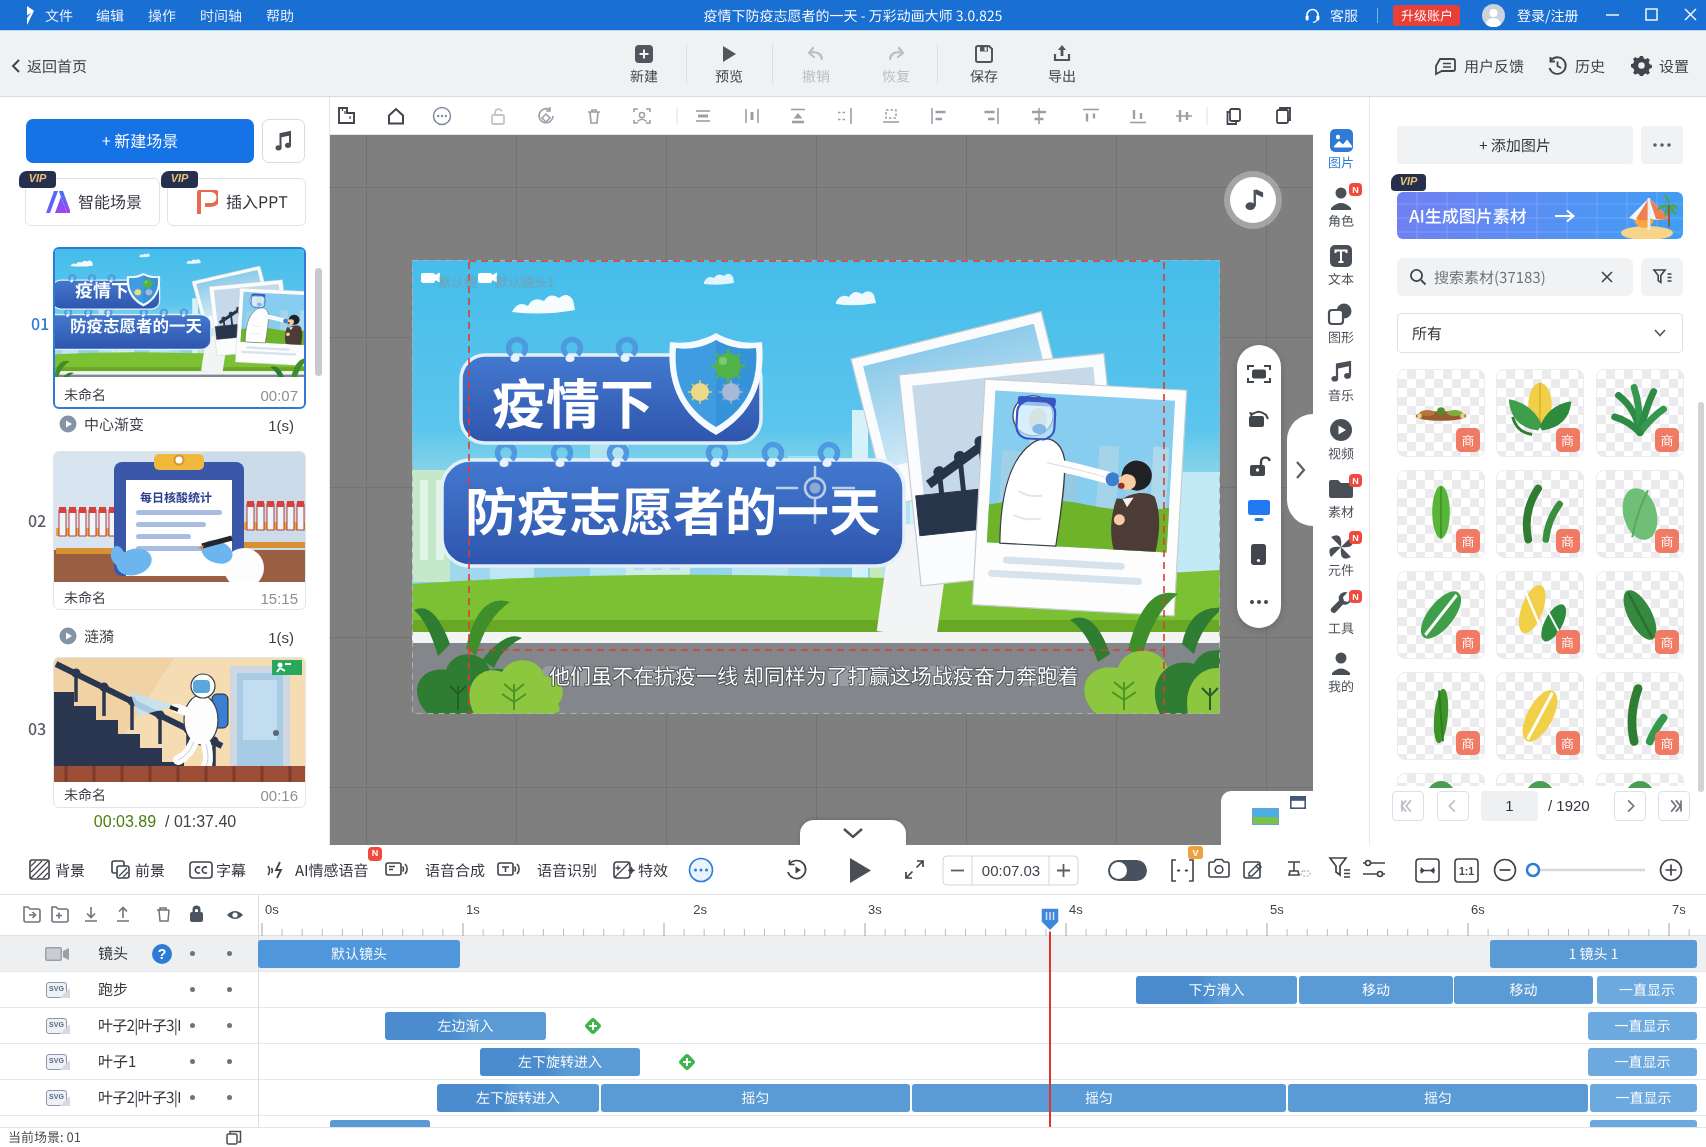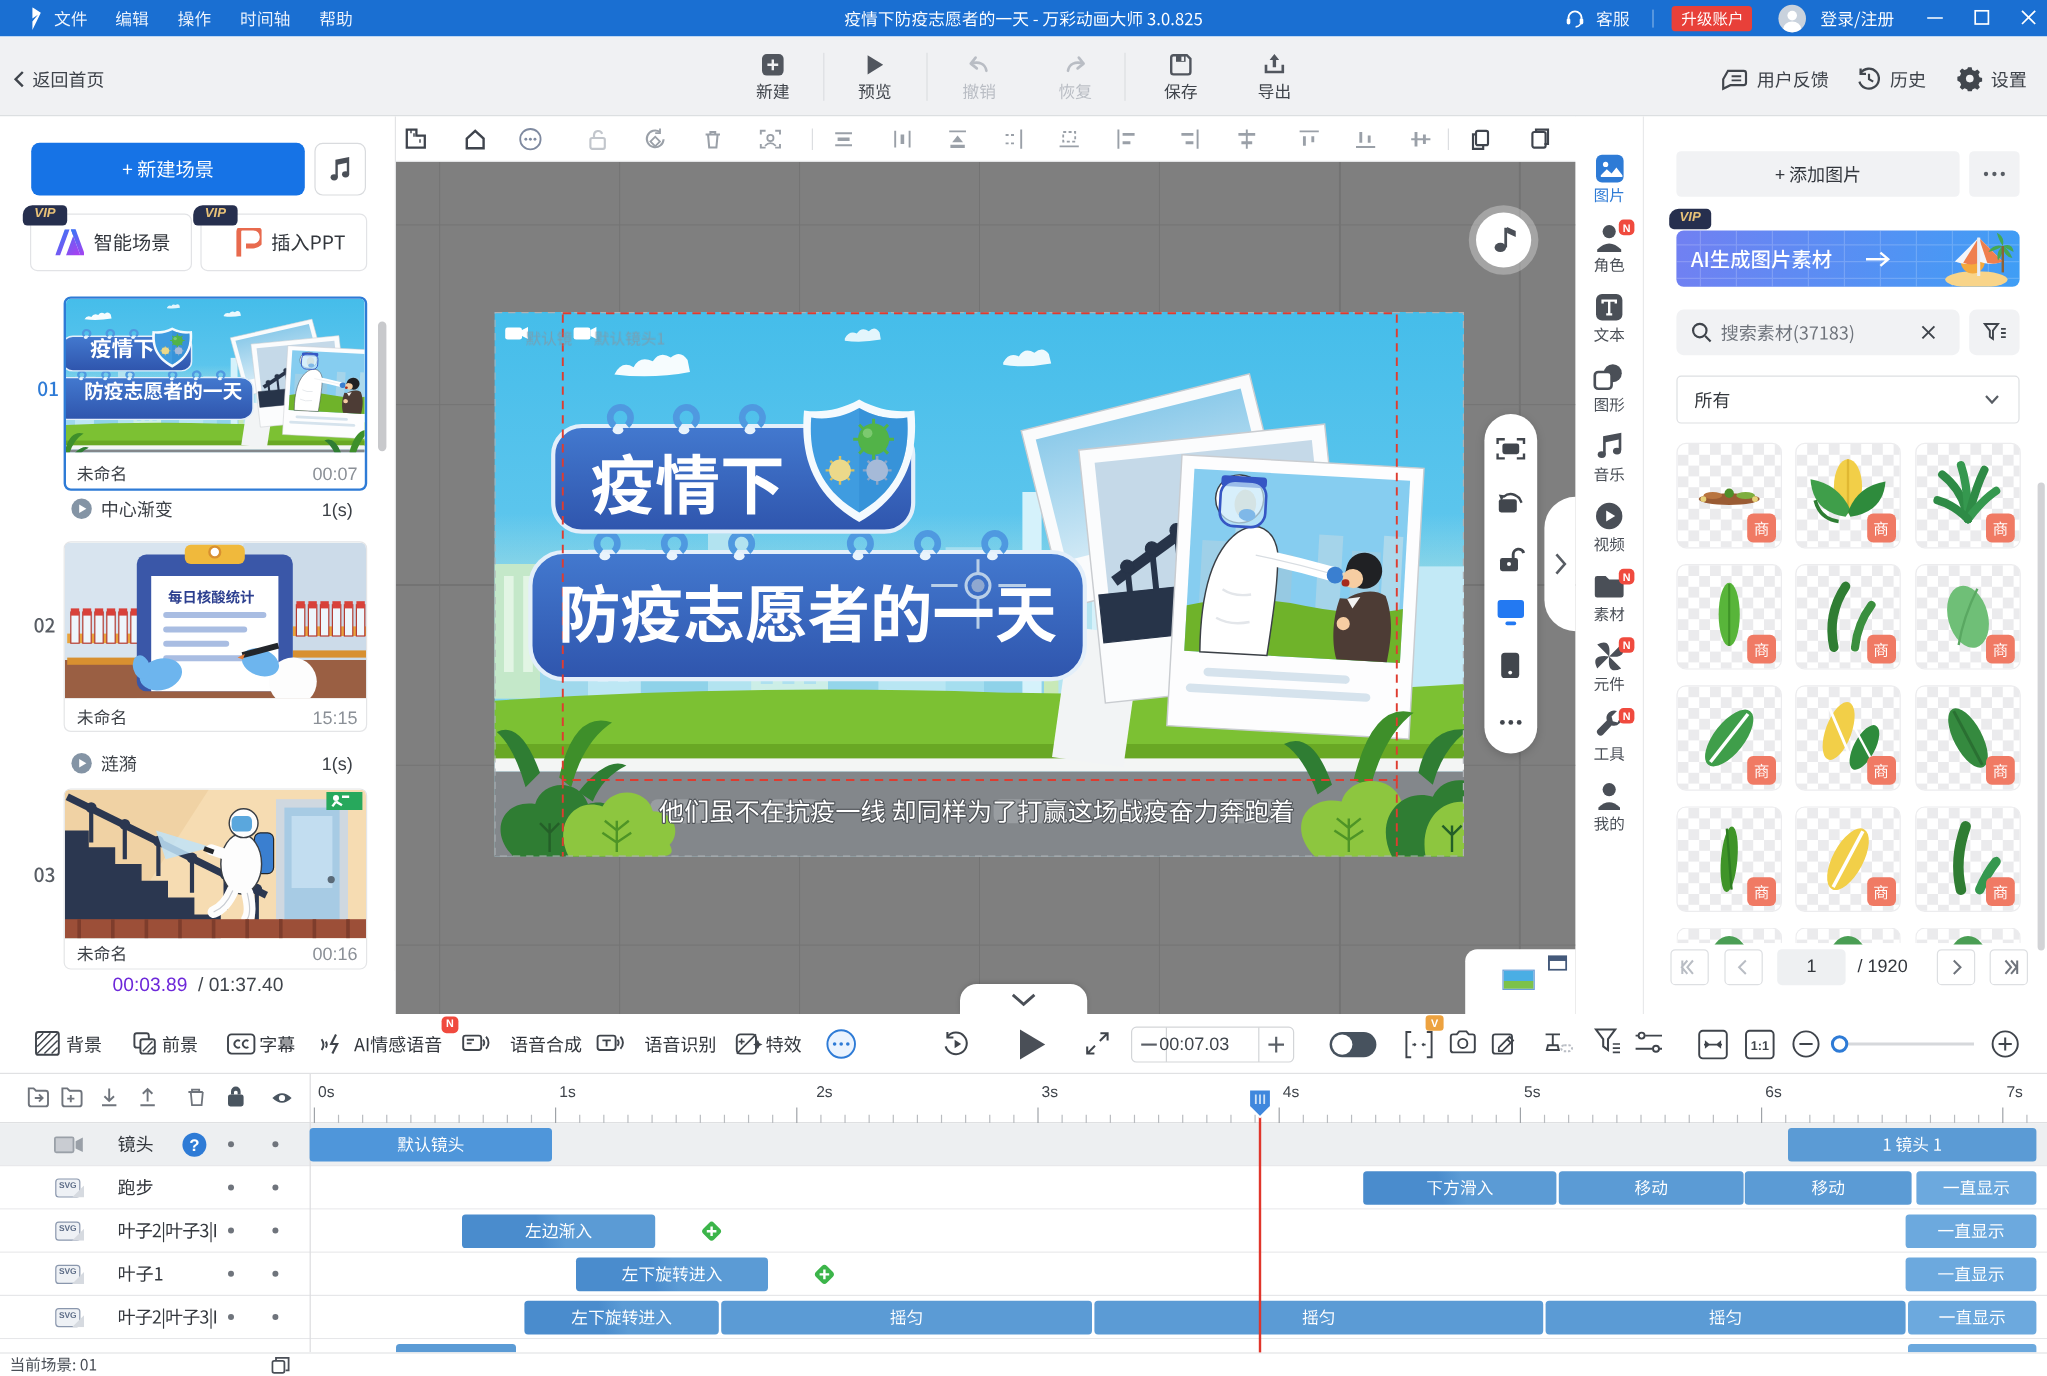--- a/index.html
+++ b/index.html
@@ -218,21 +218,21 @@
 </g>
 <rect x="0" y="108" width="251" height="16" fill="#9c4f38"></rect>
 <g stroke="#7e3d2c" stroke-width="3">
             <path d="M12 108 V124 M40 108 V124 M68 108 V124 M96 108 V124 M124 108 V124 M152 108 V124 M180 108 V124 M208 108 V124 M236 108 V124"></path>
           </g>
 </svg>
 </div>
     </div>
 <div style="position:absolute;left:240px;top:787px;width:58px;text-align:right;font:15px 'Liberation Sans',sans-serif;color:#8b9097;white-space:nowrap">00:16</div>
 <div style="position:absolute;left:0;top:809px;width:329px;height:36px;background:#fff;"></div>
-<div style="position:absolute;left:0px;top:813px;width:330px;text-align:center;font:16px 'Liberation Sans',sans-serif;color:#3f444b;white-space:nowrap"><span style="color:#6d28d9">00:03.89</span>&nbsp;&nbsp;/ 01:37.40</div>
+<div style="position:absolute;left:0px;top:813px;width:330px;text-align:center;font:16px 'Liberation Sans',sans-serif;color:#3f444b;white-space:nowrap"><span style="color:#4d7c0f">00:03.89</span>&nbsp;&nbsp;/ 01:37.40</div>
 <div style="position:absolute;left:315px;top:268px;width:7px;height:108px;background:#c8c9cc;border-radius:4px;"></div>
 <div style="position:absolute;left:330px;top:97px;width:983px;height:38px;background:#fff;border-bottom:1px solid #e2e3e5;box-sizing:border-box;"></div>
 <svg style="position:absolute;left:330px;top:98px" width="983" height="37" viewBox="0 0 983 37">
 <g transform="translate(7,8)">
 <g transform="translate(0,0)">
           <path d="M2 2 h8 v5 h7 v10 H2 Z" fill="none" stroke="#3f444d" stroke-width="1.9"></path>
           <path d="M5.5 2 v3 M8 5 v3 M10.5 7 h3 M13 10 v3" stroke="#3f444d" stroke-width="1.2"></path>
         </g>
 <g transform="translate(49,0)">
           <path d="M3 9.5 L10 3 L17 9.5 V17.5 H3 Z" fill="none" stroke="#3f444d" stroke-width="2"></path>
@@ -912,21 +912,21 @@
 <circle cx="1505" cy="870" r="10.5" fill="none" stroke="#3f444b" stroke-width="1.6"></circle>
 <path d="M1499.5 870 h11" stroke="#3f444b" stroke-width="1.7"></path>
 <path d="M1531 870 H1645" stroke="#d6d8db" stroke-width="2.5"></path>
 <circle cx="1533" cy="870" r="6" fill="#fff" stroke="#2e7bd6" stroke-width="2.5"></circle>
 <circle cx="1671" cy="870" r="10.5" fill="none" stroke="#3f444b" stroke-width="1.6"></circle>
 <path d="M1665.5 870 h11 M1671 864.5 v11" stroke="#3f444b" stroke-width="1.7"></path>
 </svg>
 
 <div style="position:absolute;left:368px;top:847px;width:14px;height:14px;background:#f04a3e;border-radius:4px;"></div>
 <div style="position:absolute;left:368px;top:848px;width:14px;text-align:center;font:bold 9px 'Liberation Sans',sans-serif;color:#fff;white-space:nowrap">N</div>
-<div style="position:absolute;left:966px;top:862px;width:90px;font:15px 'Liberation Sans',sans-serif;color:#3f444b;white-space:nowrap">00:07.03</div>
+<div style="position:absolute;left:966px;top:862px;width:90px;text-align:center;font:15px 'Liberation Sans',sans-serif;color:#3f444b;white-space:nowrap">00:07.03</div>
 <div style="position:absolute;left:0;top:895px;width:1706px;height:41px;background:#fff;border-bottom:1px solid #dfe0e2;box-sizing:border-box;"></div>
 <svg style="position:absolute;left:0;top:895px" width="258" height="40" viewBox="0 0 258 40">
 <g fill="none" stroke="#6f747c" stroke-width="1.6">
 <path d="M24 12 h4 l2 2 h8 a2 2 0 0 1 2 2 v9 a2 2 0 0 1 -2 2 h-12 a2 2 0 0 1 -2 -2 Z"></path>
         <path d="M29 20 h6 M32.5 17 l3 3 -3 3"></path>
 <path d="M52 12 h4 l2 2 h8 a2 2 0 0 1 2 2 v9 a2 2 0 0 1 -2 2 h-12 a2 2 0 0 1 -2 -2 Z"></path>
         <path d="M56 20.5 h6 M59 17.5 v6"></path>
 <path d="M91 12 v10 M87 18.5 l4 4 4 -4 M85 26 h12"></path>
 <path d="M123 23 v-10 M119 16.5 l4 -4 4 4 M117 26 h12"></path>
 <path d="M157 15 h12 M160 15 v-2 h6 v2 M159 15 l1 11 h8 l1 -11" stroke-width="1.5"></path>
@@ -939,21 +939,21 @@
         <path d="M227 20 q8 -8 16 0 q-8 8 -16 0 Z"></path>
         <circle cx="235" cy="20" r="2.6" fill="#fff"></circle>
       </g>
 </svg>
 <svg style="position:absolute;left:258px;top:895px" width="1448" height="41" viewBox="0 0 1448 41">
       <path d="M24.1 34 v7 M44.2 34 v7 M64.3 34 v7 M84.4 34 v7 M104.5 34 v7 M124.6 34 v7 M144.7 34 v7 M164.8 34 v7 M184.9 34 v7 M225.1 34 v7 M245.2 34 v7 M265.3 34 v7 M285.4 34 v7 M305.5 34 v7 M325.6 34 v7 M345.7 34 v7 M365.8 34 v7 M385.9 34 v7 M426.1 34 v7 M446.2 34 v7 M466.3 34 v7 M486.4 34 v7 M506.5 34 v7 M526.6 34 v7 M546.7 34 v7 M566.8 34 v7 M586.9 34 v7 M627.1 34 v7 M647.2 34 v7 M667.3 34 v7 M687.4 34 v7 M707.5 34 v7 M727.6 34 v7 M747.7 34 v7 M767.8 34 v7 M787.9 34 v7 M828.1 34 v7 M848.2 34 v7 M868.3 34 v7 M888.4 34 v7 M908.5 34 v7 M928.6 34 v7 M948.7 34 v7 M968.8 34 v7 M988.9 34 v7 M1029.1 34 v7 M1049.2 34 v7 M1069.3 34 v7 M1089.4 34 v7 M1109.5 34 v7 M1129.6 34 v7 M1149.7 34 v7 M1169.8 34 v7 M1189.9 34 v7 M1230.1 34 v7 M1250.2 34 v7 M1270.3 34 v7 M1290.4 34 v7 M1310.5 34 v7 M1330.6 34 v7 M1350.7 34 v7 M1370.8 34 v7 M1390.9 34 v7 M1431.1 34 v7 " stroke="#b9bcc0" stroke-width="1" fill="none"></path>
       <path d="M4.0 28 v13 M205.0 28 v13 M406.0 28 v13 M607.0 28 v13 M808.0 28 v13 M1009.0 28 v13 M1210.0 28 v13 M1411.0 28 v13 " stroke="#9fa3a8" stroke-width="1" fill="none"></path>
     </svg>
 <div style="position:absolute;left:265px;top:902px;width:40px;text-align:left;font:13px 'Liberation Sans',sans-serif;color:#3f444b;white-space:nowrap">0s</div>
 <div style="position:absolute;left:466px;top:902px;width:40px;text-align:left;font:13px 'Liberation Sans',sans-serif;color:#3f444b;white-space:nowrap">1s</div>
-<div style="position:absolute;left:667px;top:902px;width:40px;text-align:center;font:13px 'Liberation Sans',sans-serif;color:#3f444b;white-space:nowrap">2s</div>
+<div style="position:absolute;left:667px;top:902px;width:40px;text-align:right;font:13px 'Liberation Sans',sans-serif;color:#3f444b;white-space:nowrap">2s</div>
 <div style="position:absolute;left:868px;top:902px;width:40px;text-align:left;font:13px 'Liberation Sans',sans-serif;color:#3f444b;white-space:nowrap">3s</div>
 <div style="position:absolute;left:1069px;top:902px;width:40px;text-align:left;font:13px 'Liberation Sans',sans-serif;color:#3f444b;white-space:nowrap">4s</div>
 <div style="position:absolute;left:1270px;top:902px;width:40px;text-align:left;font:13px 'Liberation Sans',sans-serif;color:#3f444b;white-space:nowrap">5s</div>
 <div style="position:absolute;left:1471px;top:902px;width:40px;text-align:left;font:13px 'Liberation Sans',sans-serif;color:#3f444b;white-space:nowrap">6s</div>
 <div style="position:absolute;left:1672px;top:902px;width:40px;text-align:left;font:13px 'Liberation Sans',sans-serif;color:#3f444b;white-space:nowrap">7s</div>
 <div style="position:absolute;left:0;top:936px;width:1706px;height:36px;background:#edeff1;border-bottom:1px solid #e6e7e9;box-sizing:border-box;"></div>
 <svg style="position:absolute;left:44px;top:945px" width="26" height="18" viewBox="0 0 26 18">
       <rect x="1" y="2" width="17" height="14" rx="2" fill="#9aa0a8"></rect>
       <rect x="2.5" y="3.5" width="14" height="11" fill="#c9ccd2"></rect>
       <path d="M19 6 l6 -3 v12 l-6 -3 Z" fill="#9aa0a8"></path>

